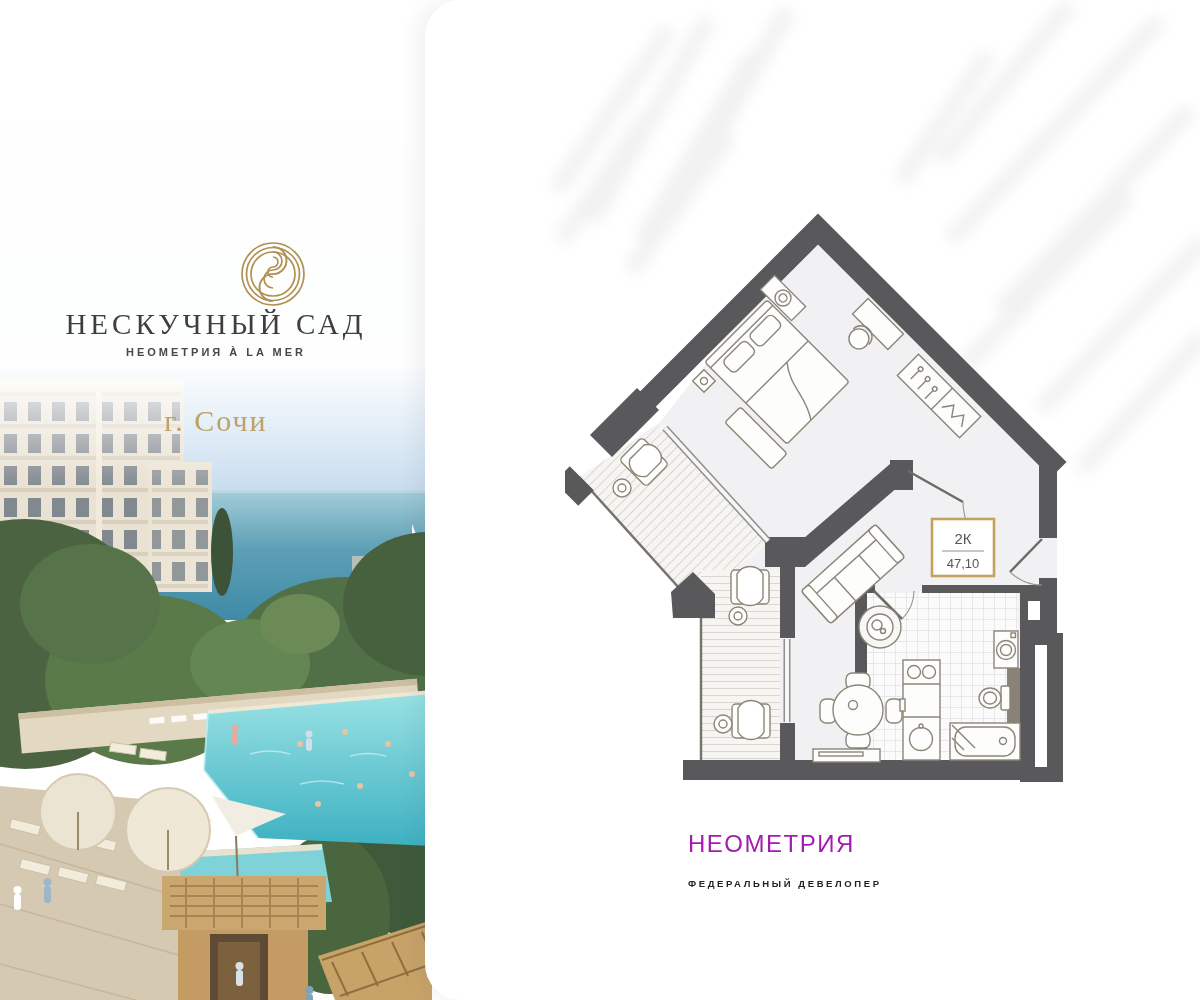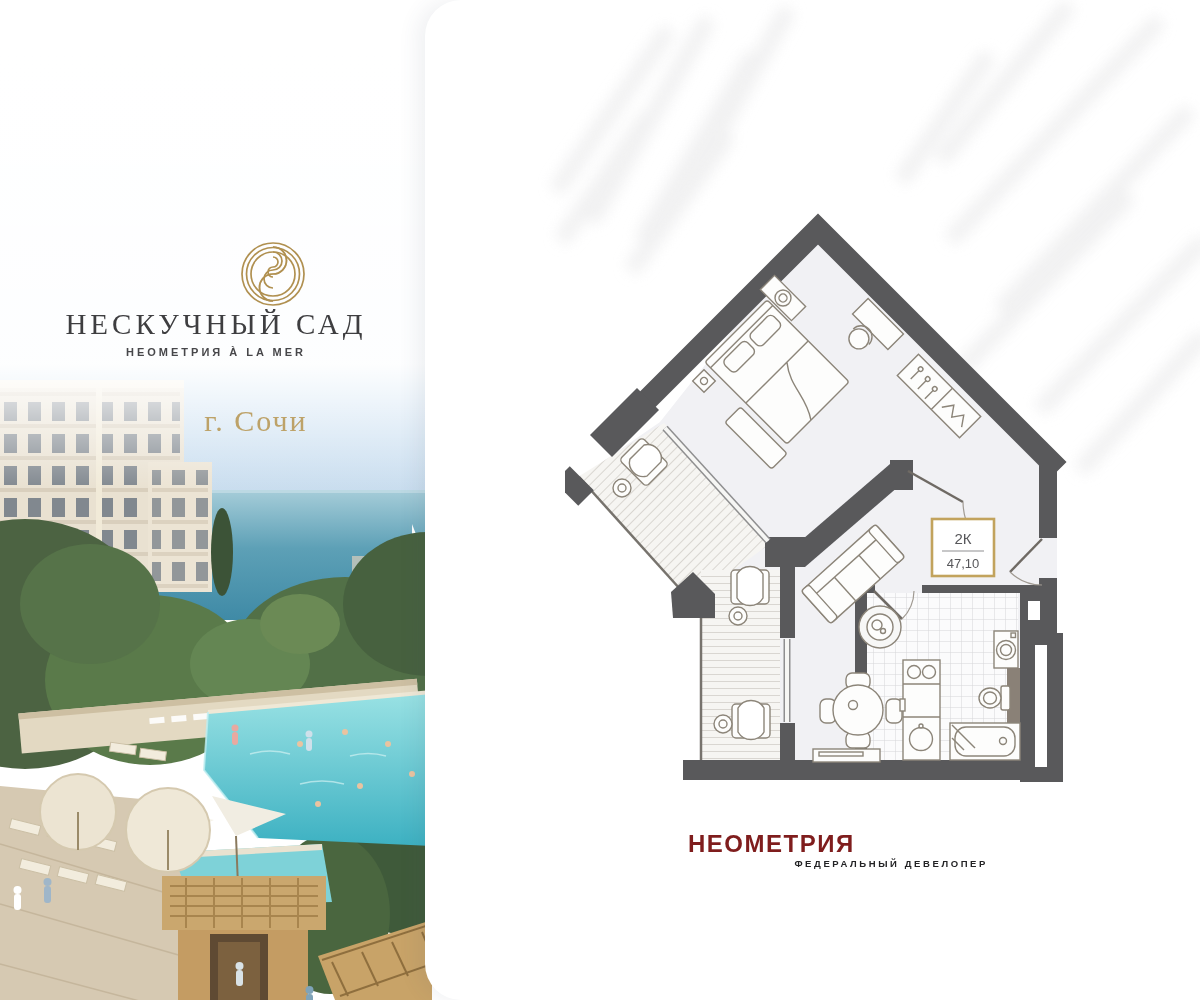--- a/index.html
+++ b/index.html
@@ -9,29 +9,29 @@
   .photo-panel{position:absolute;left:0;top:0;width:432px;height:1000px;overflow:hidden;margin-top:44px;}
   .photo-panel svg{display:block;}
   .brand{position:absolute;left:0;top:0;width:432px;text-align:center;}
   .brand-logo{position:absolute;left:237px;top:194px;width:72px;height:72px;}
   .brand-name{position:absolute;left:0;top:264px;width:432px;
       font-family:"Liberation Serif",serif;font-size:29px;font-weight:500;
       letter-spacing:4px;color:#3e3e40;}
   .brand-tagline{position:absolute;left:0;top:302px;width:432px;
       font-size:11px;font-weight:bold;letter-spacing:3px;color:#47474a;}
   .brand-city{position:absolute;left:0;top:360px;width:432px;
-      font-family:"Liberation Serif",serif;font-size:30px;letter-spacing:2px;color:#bda268;padding-left:40px;}
+      font-family:"Liberation Serif",serif;font-size:30px;letter-spacing:2px;color:#bda268;}
   
   .card{position:absolute;left:425px;top:0;width:775px;height:1000px;background:#ffffff;
         border-radius:36px 0 0 36px;box-shadow:-8px 0 20px rgba(60,80,100,.08);}
   .palm{position:absolute;left:430px;top:0;width:770px;height:620px;pointer-events:none;}
   .plan{position:absolute;left:565px;top:212px;width:520px;height:580px;}
   .dev{position:absolute;left:688px;top:830px;width:300px;}
-  .dev-name{font-size:24px;font-weight:bold;letter-spacing:1.5px;color:#7f1d1d;}
-  .dev-sub{margin-top:0;font-size:9.5px;font-weight:bold;letter-spacing:2.6px;color:#232325;text-align:right;}
+  .dev-name{font-size:24px;font-weight:normal;letter-spacing:1.5px;color:#a21caf;}
+  .dev-sub{margin-top:20px;font-size:9.5px;font-weight:bold;letter-spacing:2.6px;color:#232325;}
 </style>
 </head>
 <body>
 
 <div class="photo-panel">
   <svg width="432" height="1000" viewBox="0 0 432 1000">
     <defs>
       <linearGradient id="sky" x1="0" y1="0" x2="0" y2="1">
         <stop offset="0" stop-color="#eef6fd"></stop>
           <stop offset=".55" stop-color="#cde3f6"></stop>

